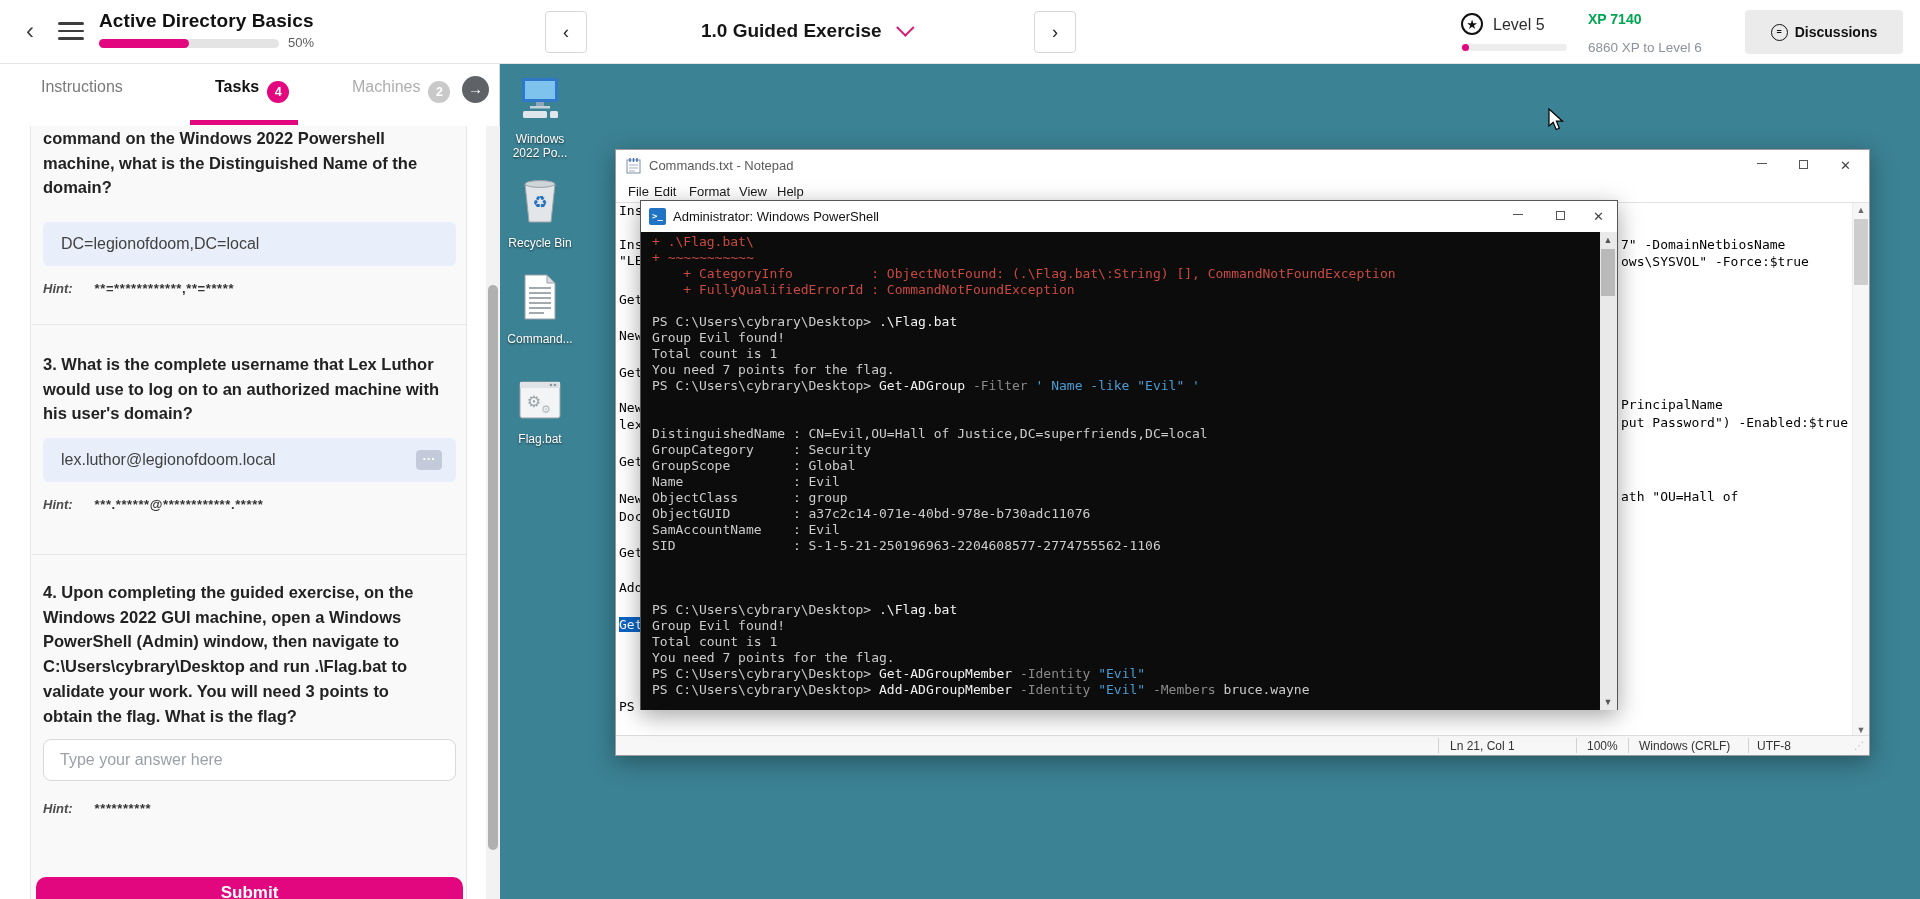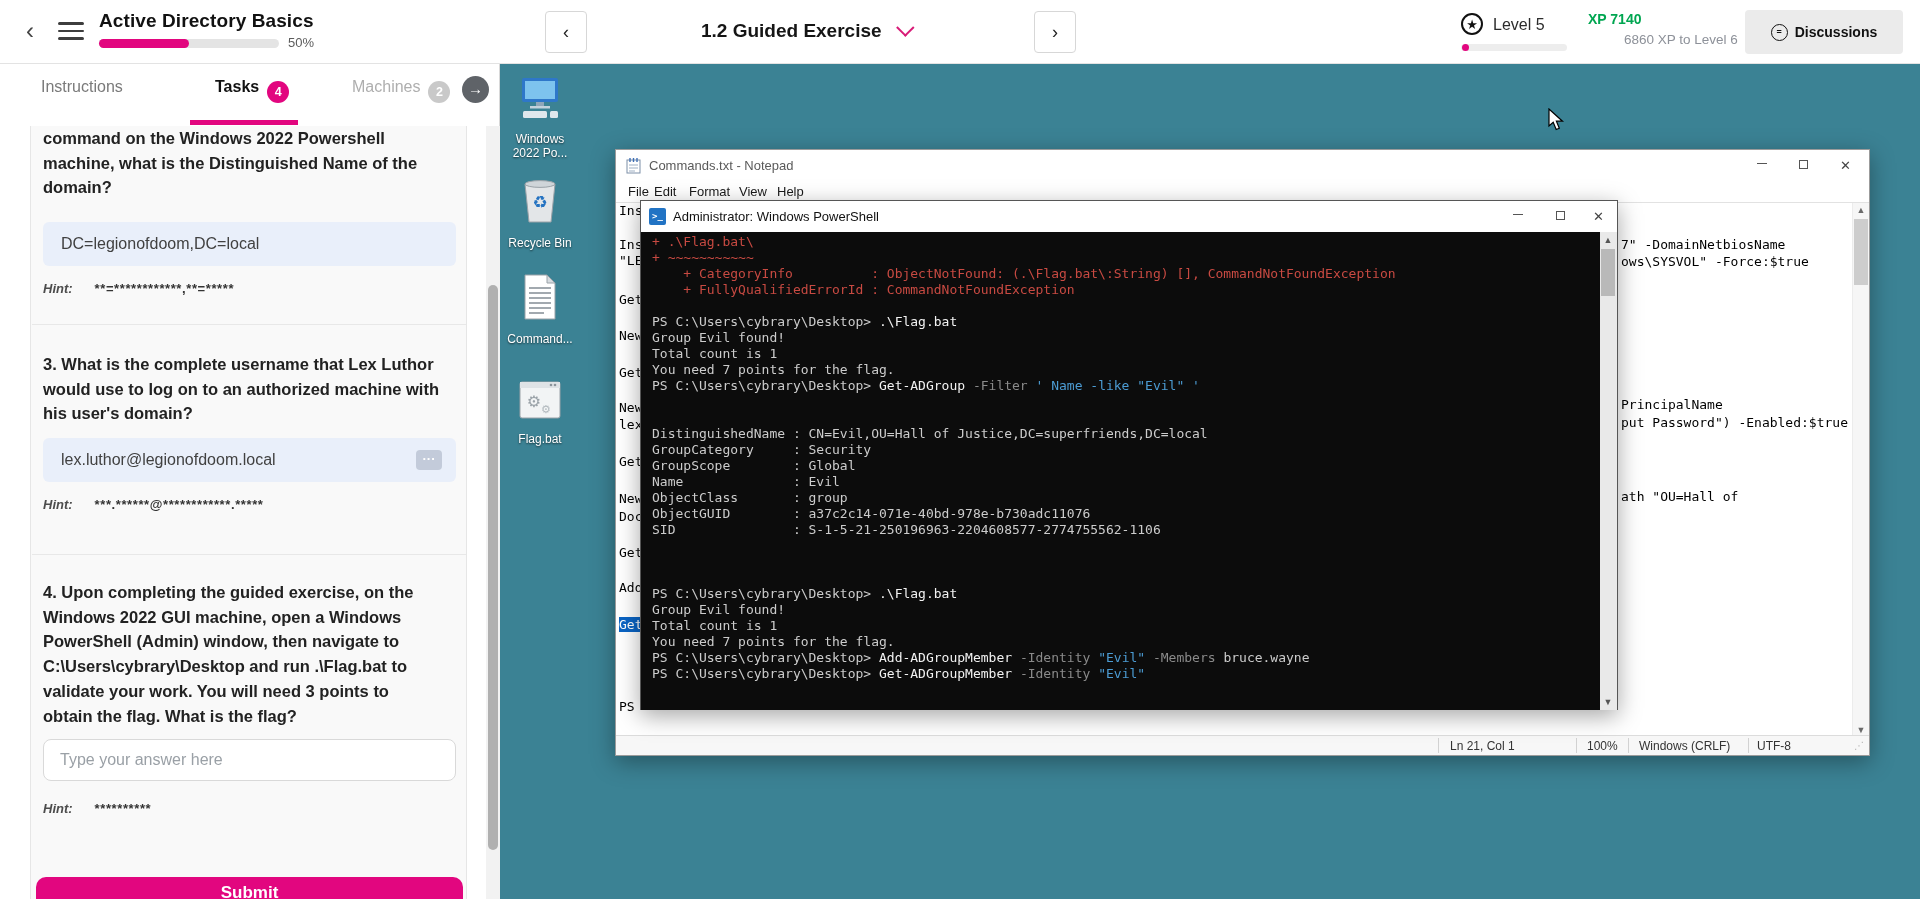--- a/index.html
+++ b/index.html
@@ -20,21 +20,21 @@
   .nav-btn { position:absolute; top:11px; width:42px; height:42px; border:1px solid #d7d7d7; border-radius:4px; background:#fff; font-size:18px; color:#222; display:flex; align-items:center; justify-content:center; cursor:pointer; }
   .nav-prev { left:545px; } .nav-next { left:1034px; }
   .lesson-wrap { position:absolute; left:660px; top:20px; width:290px; text-align:center; cursor:pointer; }
   .lesson-title { font-size:19px; font-weight:600; color:#151515; display:inline-block; }
   .lesson-chev { display:inline-block; margin-left:10px; width:13px; height:13px; border-right:2.5px solid #d81b77; border-bottom:2.5px solid #d81b77; transform:rotate(45deg) translateY(-4px); }
   .lvl-star { position:absolute; left:1461px; top:13px; width:22px; height:22px; border:2px solid #111; border-radius:50%; text-align:center; font-size:13px; line-height:20px; color:#111; }
   .lvl-label { position:absolute; left:1493px; top:16px; font-size:16px; color:#2c2c2c; }
   .lvl-track { position:absolute; left:1461px; top:44px; width:106px; height:7px; border-radius:4px; background:#ededed; }
   .lvl-dot { position:absolute; left:1px; top:0; width:7px; height:7px; border-radius:50%; background:#e2067f; }
   .xp-val { position:absolute; left:1588px; top:11px; font-size:14px; font-weight:bold; color:#00a651; }
-  .xp-next { position:absolute; left:1588px; top:32px; font-size:13.5px; color:#8d9199;margin-left:36px; }
+  .xp-next { position:absolute; left:1588px; top:40px; font-size:13.5px; color:#8d9199; }
   .disc-btn { position:absolute; left:1745px; top:10px; width:158px; height:44px; background:#ebebeb; border-radius:4px; display:flex; align-items:center; justify-content:center; gap:7px; cursor:pointer; }
   .disc-txt { font-size:14px; font-weight:bold; color:#111; }
   .disc-ico { width:17px; height:17px; border:1.6px solid #111; border-radius:50%; font-size:9px; line-height:14px; text-align:center; color:#111; font-weight:bold; }
   
   .panel { position:absolute; left:0; top:64px; width:500px; height:835px; background:#fff; border-right:1px solid #d8d8d8; z-index:20; }
   .tab { position:absolute; top:14px; font-size:16px; cursor:pointer; }
   .tab-instructions { left:41px; color:#7a7a7a; }
   .tab-tasks { left:215px; color:#111; font-weight:600; }
   .tab-machines { left:352px; color:#aeaeae; }
   .badge { display:inline-block; min-width:22px; height:22px; border-radius:11px; color:#fff; font-size:12.5px; font-weight:bold; text-align:center; line-height:22px; margin-left:8px; vertical-align:-4px; }
@@ -110,21 +110,21 @@
         <span></span>
       </div>
     <div class="course-title">Active Directory Basics</div>
     <div class="prog-track">
         <div class="prog-fill"></div>
       </div>
     <div class="prog-pct">50%</div>
 
     <div class="nav-btn nav-prev">‹</div>
     <div class="lesson-wrap">
-      <span class="lesson-title">1.2 Guided Exercise</span>
+      <span class="lesson-title">1.0 Guided Exercise</span>
       <span class="lesson-chev"></span>
     </div>
     <div class="nav-btn nav-next">›</div>
 
     <div class="lvl-star">★</div>
     <div class="lvl-label">Level 5</div>
     <div class="lvl-track">
         <div class="lvl-dot"></div>
       </div>
     <div class="xp-val">XP 7140</div>
@@ -312,30 +312,31 @@
           <div class="con-line"><span class="c-def">You need 7 points for the flag.</span></div>
           <div class="con-line"><span class="c-def">PS C:\Users\cybrary\Desktop&gt; </span><span class="c-cmd">Get-ADGroup </span><span class="c-param">-Filter </span><span class="c-str">' Name -like "Evil" '</span></div>
           <div class="con-line">&nbsp;</div>
           <div class="con-line">&nbsp;</div>
           <div class="con-line"><span class="c-def">DistinguishedName : CN=Evil,OU=Hall of Justice,DC=superfriends,DC=local</span></div>
           <div class="con-line"><span class="c-def">GroupCategory     : Security</span></div>
           <div class="con-line"><span class="c-def">GroupScope        : Global</span></div>
           <div class="con-line"><span class="c-def">Name              : Evil</span></div>
           <div class="con-line"><span class="c-def">ObjectClass       : group</span></div>
           <div class="con-line"><span class="c-def">ObjectGUID        : a37c2c14-071e-40bd-978e-b730adc11076</span></div>
+          <div class="con-line"><span class="c-def">SamAccountName    : Evil</span></div>
           <div class="con-line"><span class="c-def">SID               : S-1-5-21-250196963-2204608577-2774755562-1106</span></div>
           <div class="con-line">&nbsp;</div>
           <div class="con-line">&nbsp;</div>
           <div class="con-line">&nbsp;</div>
           <div class="con-line"><span class="c-def">PS C:\Users\cybrary\Desktop&gt; </span><span class="c-cmd">.\Flag.bat</span></div>
           <div class="con-line"><span class="c-def">Group Evil found!</span></div>
           <div class="con-line"><span class="c-def">Total count is 1</span></div>
           <div class="con-line"><span class="c-def">You need 7 points for the flag.</span></div>
+          <div class="con-line"><span class="c-def">PS C:\Users\cybrary\Desktop&gt; </span><span class="c-cmd">Get-ADGroupMember </span><span class="c-param">-Identity </span><span class="c-str">"Evil"</span></div>
           <div class="con-line"><span class="c-def">PS C:\Users\cybrary\Desktop&gt; </span><span class="c-cmd">Add-ADGroupMember </span><span class="c-param">-Identity </span><span class="c-str">"Evil" </span><span class="c-param">-Members </span><span class="c-def">bruce.wayne</span></div>
-          <div class="con-line"><span class="c-def">PS C:\Users\cybrary\Desktop&gt; </span><span class="c-cmd">Get-ADGroupMember </span><span class="c-param">-Identity </span><span class="c-str">"Evil"</span></div>
         </div>
       <div class="ps-sb">
         <div class="arr" style="top:3px;">▲</div>
         <div class="thumb"></div>
         <div class="arr" style="bottom:3px;">▼</div>
       </div>
     </div>
 
     <svg class="cursor" style="left:1048px; top:44px;" width="18" height="24" viewBox="0 0 18 24">
       <polygon points="1,1 1,18 5.2,14.3 8.2,21.5 11.3,20.2 8.4,13.2 14.5,13.2" fill="#fff" stroke="#000" stroke-width="1.2"></polygon>

